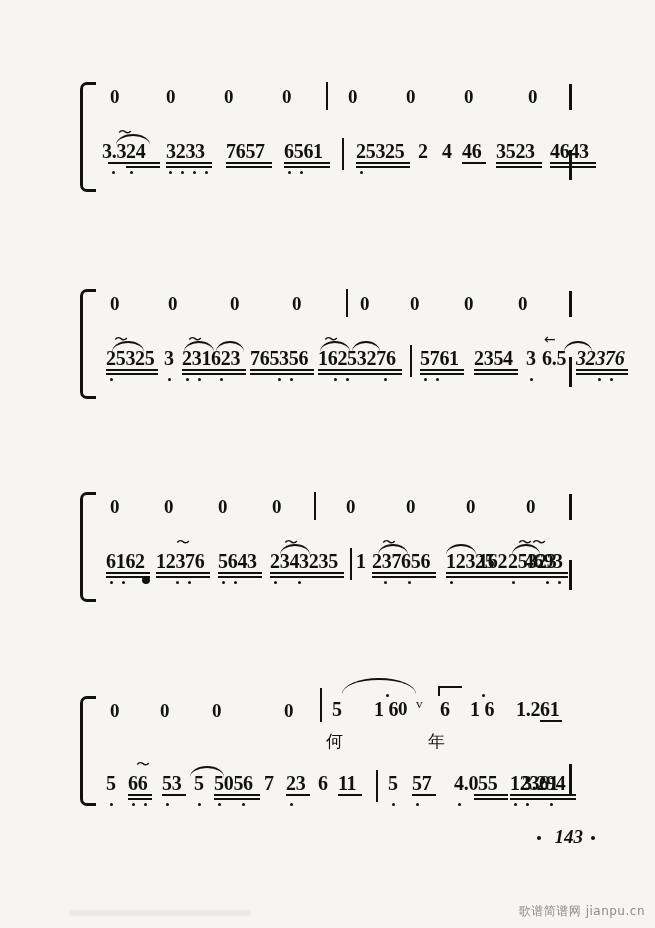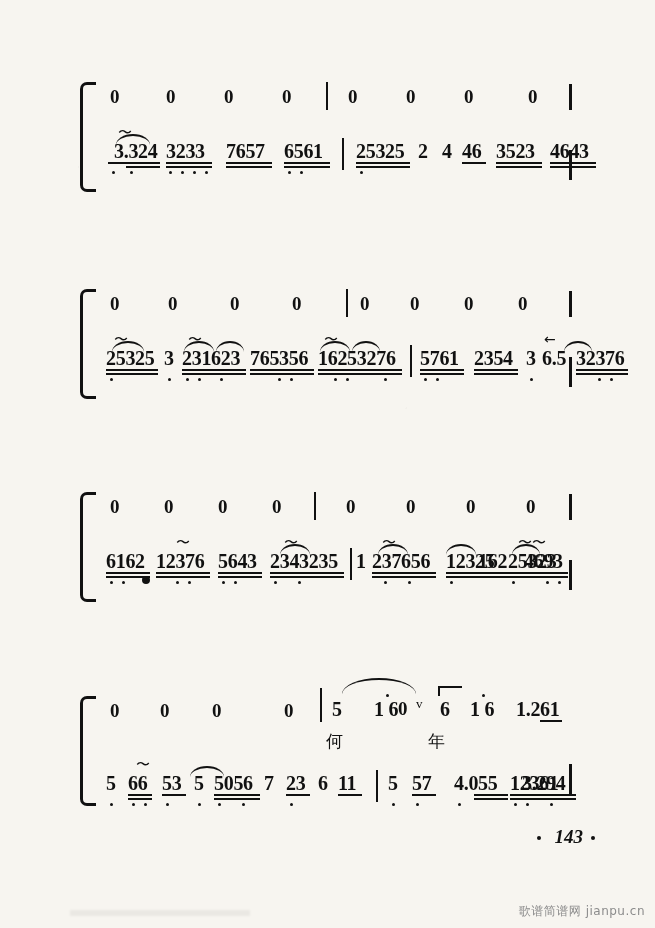--- a/index.html
+++ b/index.html
@@ -231,21 +231,21 @@
       <div class="cell zero" style="left:250px;">0</div>
       <div class="cell zero" style="left:308px;">0</div>
       <div class="cell zero" style="left:366px;">0</div>
       <div class="cell zero" style="left:430px;">0</div>
     </div>
 
     <div class="row-bottom">
       <div class="orn" style="left:20px; top:-16px;">〜</div>
       <div class="slur" style="left:18px; top:-6px; width:34px;"></div>
 
-      <div class="cell note" style="left:16px;">3.324</div>
+      <div class="cell note" style="left:4px;">3.324</div>
       <div class="beam" style="left:10px; top:22px; width:52px;"></div>
       <div class="beam" style="left:28px; top:26px; width:34px;"></div>
       <div class="dot" style="left:14px; top:31px;"></div>
       <div class="dot" style="left:32px; top:31px;"></div>
 
       <div class="cell note" style="left:68px;">3233</div>
       <div class="beam" style="left:68px; top:22px; width:46px;"></div>
       <div class="beam" style="left:68px; top:26px; width:46px;"></div>
       <div class="dot" style="left:71px; top:31px;"></div>
       <div class="dot" style="left:83px; top:31px;"></div>
@@ -354,21 +354,21 @@
       <div class="beam" style="left:376px; top:26px; width:44px;"></div>
 
       <div class="cell note" style="left:428px;">3</div>
       <div class="dot" style="left:432px; top:31px;"></div>
 
       <div class="orn" style="left:446px; top:-16px;">←</div>
       <div class="slur" style="left:466px; top:-6px; width:28px;"></div>
 
       <div class="cell note" style="left:444px;">6.5</div>
 
-      <div class="cell note" style="left:478px;">32376</div>
+      <div class="cell note" style="left:478px;font-style:italic;">32376</div>
       <div class="beam" style="left:478px; top:22px; width:52px;"></div>
       <div class="beam" style="left:478px; top:26px; width:52px;"></div>
       <div class="dot" style="left:500px; top:31px;"></div>
       <div class="dot" style="left:512px; top:31px;"></div>
     </div>
   </div>
 
   <div class="system sys-3">
     <div class="brace"></div>
     <div class="sys-endbar"></div>

